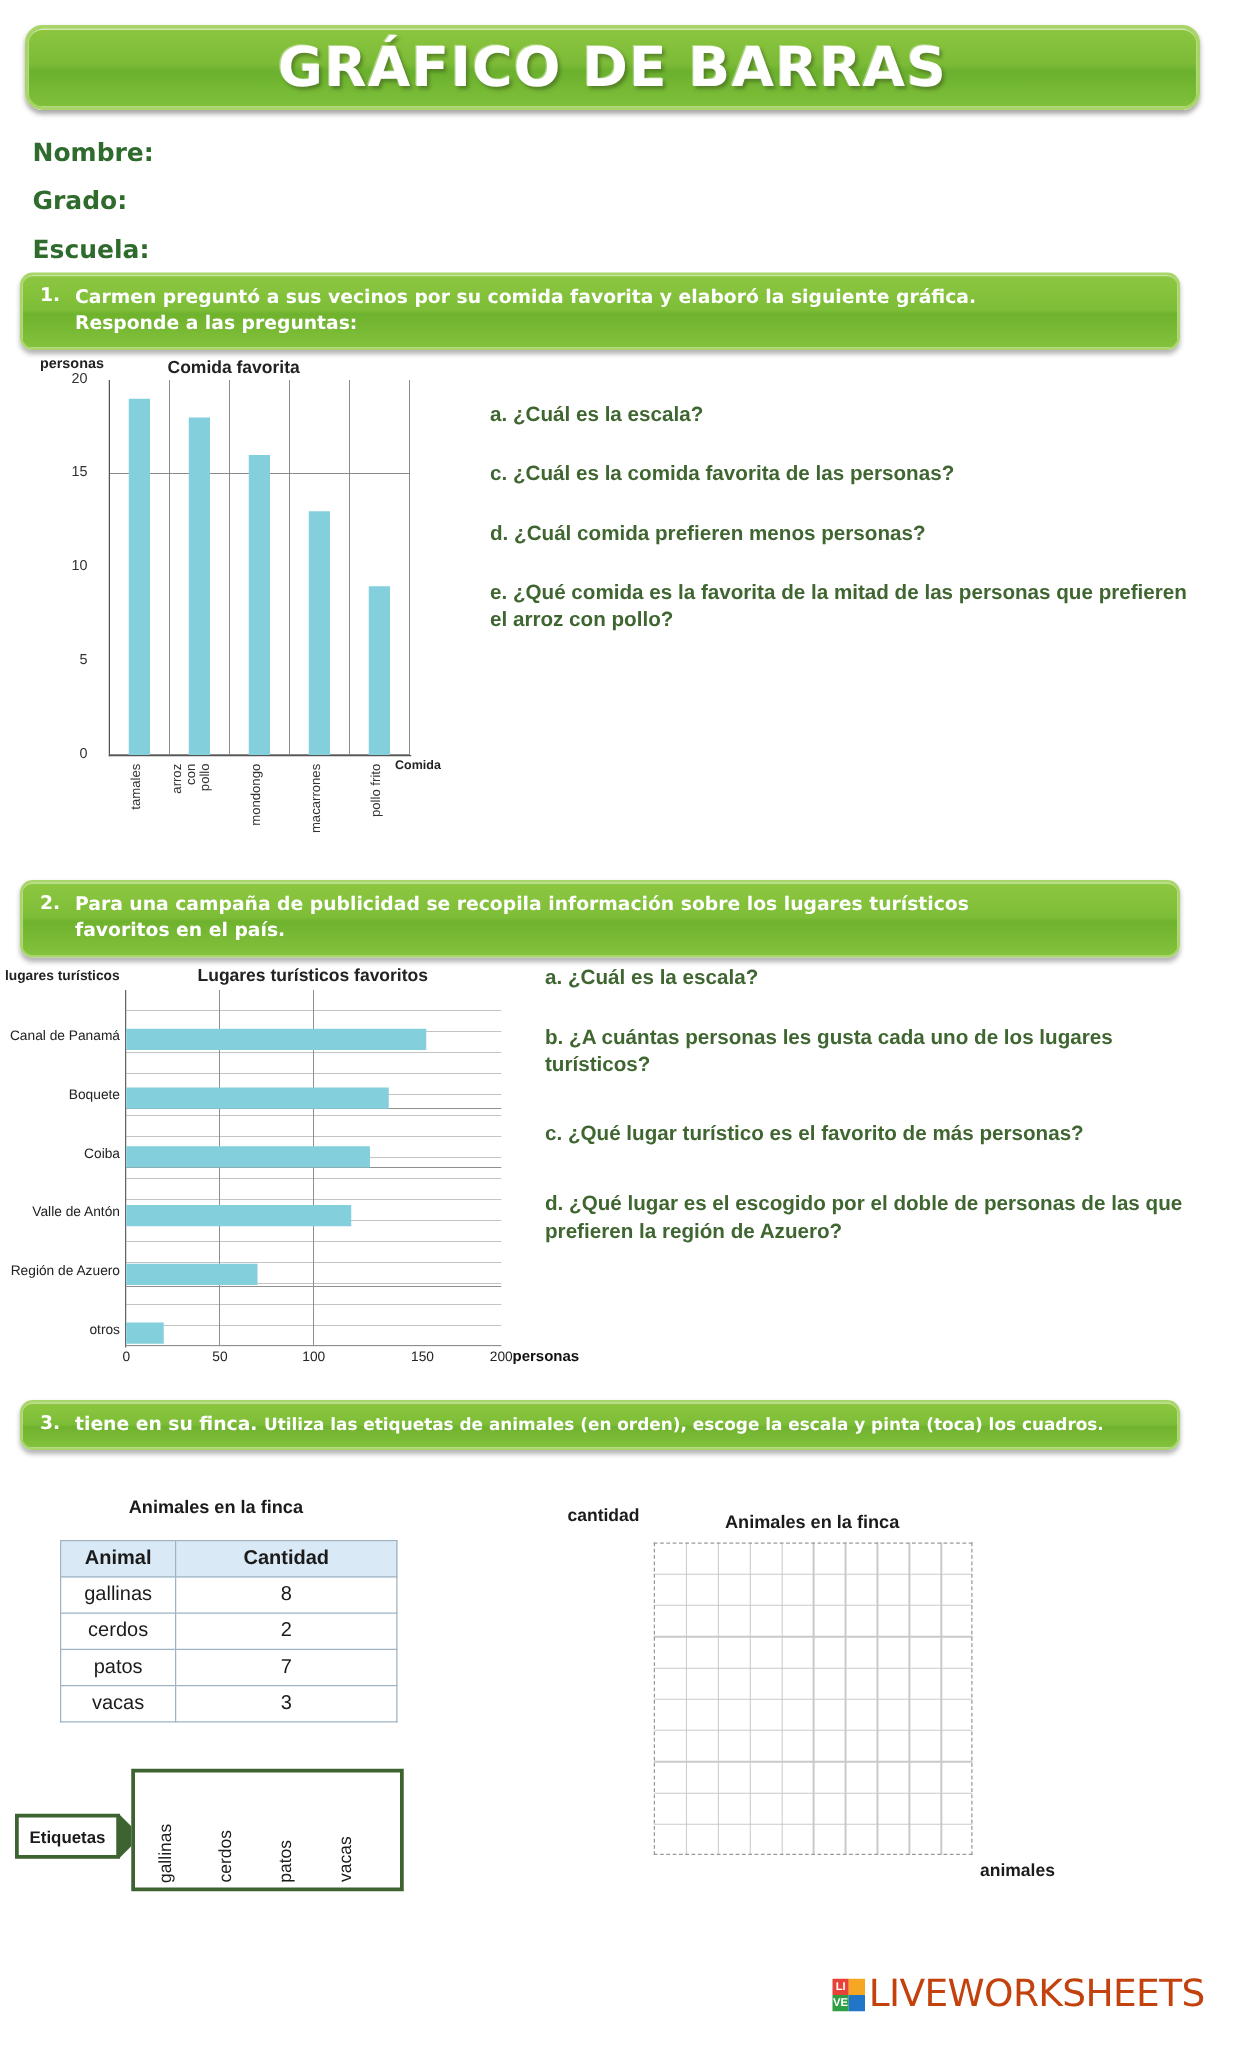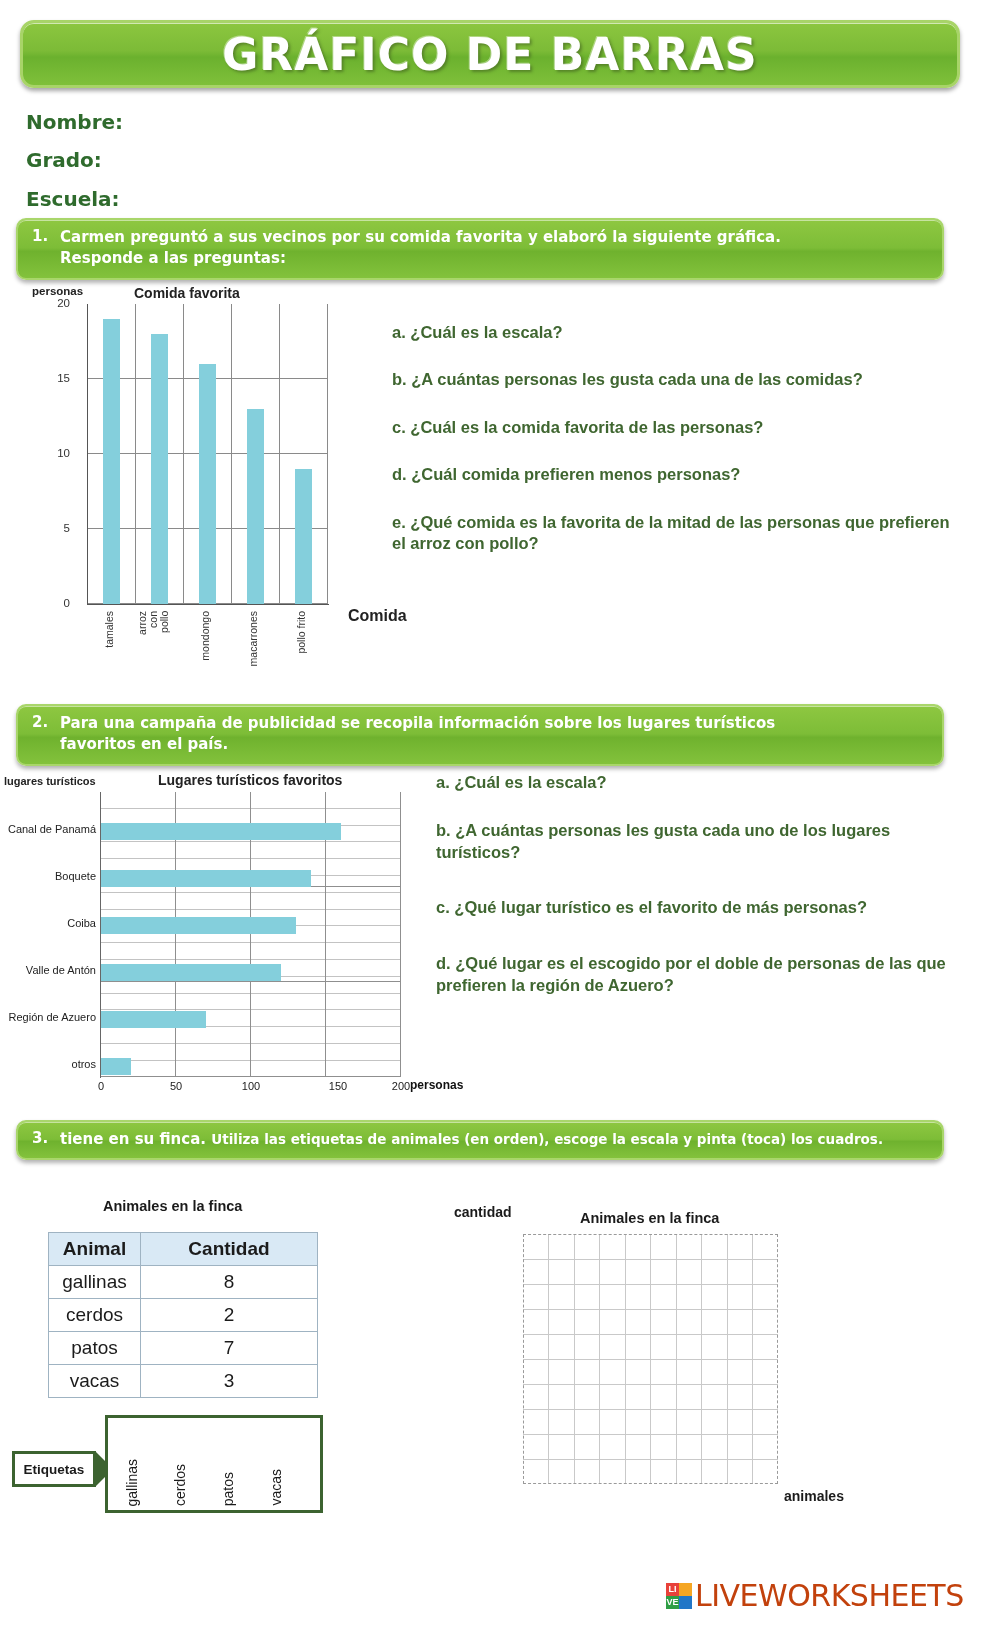--- a/index.html
+++ b/index.html
@@ -79,21 +79,21 @@
   .c1-axisY{ position:absolute; left:71px; top:19px; width:1px; height:301px; background:#555; }
   .c1-axisX{ position:absolute; left:71px; top:319px; width:242px; height:1px; background:#555; }
   .c1-tick{ position:absolute; right:316px; font-size:11.5px; color:#333; text-align:right; width:30px; }
   .c1-bar{ position:absolute; width:17px; background:#84cfdc; }
   .c1-cat{
     position:absolute; top:326px;
     font-size:10.5px; color:#333; line-height:1.05;
     writing-mode:vertical-rl; transform:rotate(180deg);
     white-space:pre-line; text-align:right;
   }
-  .c1-xlab{ position:absolute; left:332px; top:322px; font-size:16px; font-weight:bold; color:#222; }
+  .c1-xlab{ position:absolute; left:300px; top:322px; font-size:10px; font-weight:bold; color:#222; }
 
   
   #q1{ position:absolute; left:392px; top:322px; width:560px; }
   #q1 .qitem{
     color:#3f6630; font-size:16.5px; line-height:1.3;
     margin-bottom:26px; font-family:"Liberation Sans", sans-serif; font-weight:600;
   }
 
   
   #chart2{ position:absolute; left:0px; top:770px; width:440px; height:345px; }
@@ -121,21 +121,21 @@
   #q2{ position:absolute; left:436px; top:772px; width:520px; }
   #q2 .qitem{
     color:#3f6630; font-size:16.5px; line-height:1.32;
     margin-bottom:26px; font-weight:600;
   }
 
   
   #tbl-title{ position:absolute; left:103px; top:1198px; font-size:14.5px; font-weight:bold; color:#1b1b1b; }
   #animal-table{
     position:absolute; left:48px; top:1232px; width:270px;
-    border-collapse:collapse; font-size:19px; color:#1b1b1b;
+    border-collapse:collapse; font-size:16px; color:#1b1b1b;
   }
   #animal-table th, #animal-table td{
     border:1px solid #9fb3c2; padding:5px 4px; text-align:center; height:29px;
   }
   #animal-table th{ background:#d9e9f5; font-weight:bold; }
   #animal-table td.first{ width:92px; }
   #animal-table tr.total td{ font-weight:bold; }
 
   
   #etq-tag{
@@ -237,21 +237,20 @@
 pollo</div>
   <div class="c1-cat" style="left:184px">mondongo</div>
   <div class="c1-cat" style="left:232px">macarrones</div>
   <div class="c1-cat" style="left:280px">pollo frito</div>
 
   <div class="c1-xlab">Comida</div>
 </div>
 
 <div id="q1">
   <div class="qitem">a. ¿Cuál es la escala?</div>
-  <div class="qitem">b. ¿A cuántas personas les gusta cada una de las comidas?</div>
   <div class="qitem">c. ¿Cuál es la comida favorita de las personas?</div>
   <div class="qitem">d. ¿Cuál comida prefieren menos personas?</div>
   <div class="qitem">e. ¿Qué comida es la favorita de la mitad de las personas que prefieren el arroz con pollo?</div>
 </div>
 
 <div class="inst" id="inst2">
   <div class="inst-row">
     <div class="inst-num">2.</div>
     <div class="inst-body">
       <div>Para una campaña de publicidad se recopila información sobre los lugares turísticos</div>

